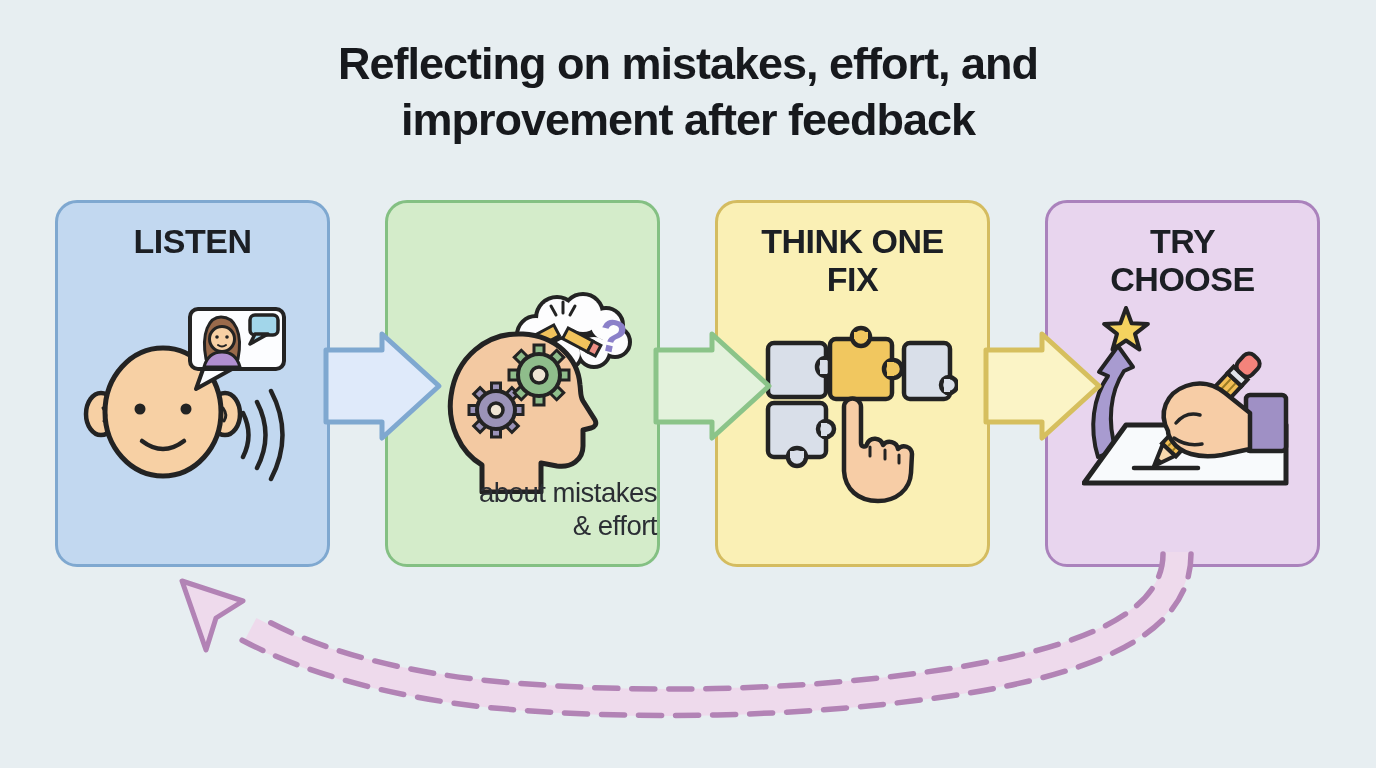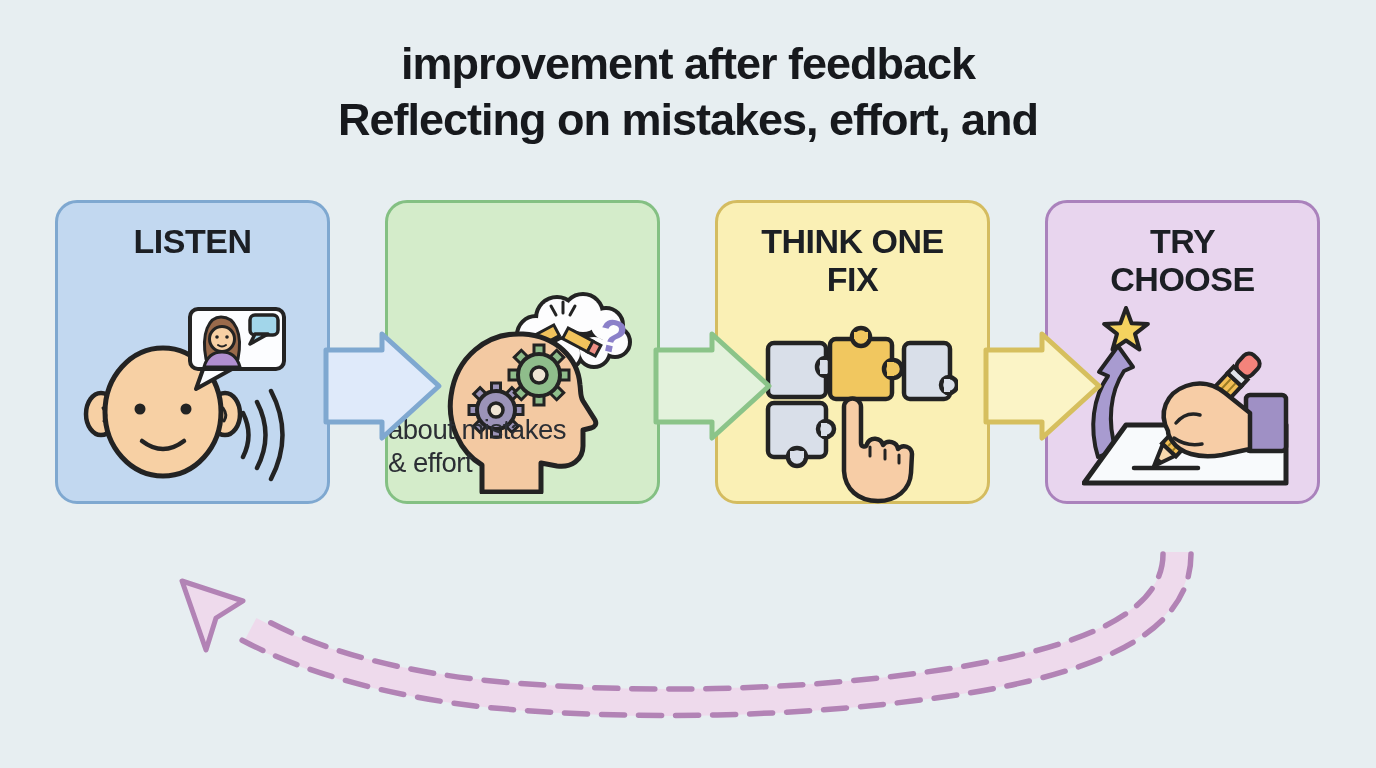--- a/index.html
+++ b/index.html
@@ -5,47 +5,47 @@
   html,body{margin:0;padding:0;overflow:hidden;}
   .canvas{
     position:relative;width:1376px;height:768px;background:#e7eef1;
     font-family:"Liberation Sans","DejaVu Sans",sans-serif;overflow:hidden;
   }
   .title{
     position:absolute;top:36px;left:0;width:100%;text-align:center;
     font-weight:bold;font-size:45px;line-height:1.24;color:#17191d;letter-spacing:-1px;
   }
   .step-box{
-    position:absolute;top:200px;width:275px;height:304px;box-sizing:border-box;
+    position:absolute;top:200px;width:275px;height:367px;box-sizing:border-box;
     background:var(--fill);border:3.5px solid var(--border);border-radius:22px;
   }
   .step-label{
     margin-top:19px;text-align:center;font-size:34px;font-weight:bold;
     color:#1c1f24;line-height:1.12;padding:0 28px;letter-spacing:-0.5px;
   }
   .step-sublabel{
-    position:absolute;bottom:22px;left:0;width:100%;text-align:left;
+    position:absolute;bottom:22px;left:0;width:100%;text-align:right;
     font-size:27.5px;color:#2b2e34;white-space:pre-line;line-height:1.2;letter-spacing:-0.5px;
   }
   .step-icon{position:absolute;}
   .flow-arrow{position:absolute;top:328px;}
   .flow-arrow polygon{
     fill:var(--arrow-fill);stroke:var(--arrow-border);
     stroke-width:5;stroke-linejoin:round;
   }
   .loop-arrow{position:absolute;left:0;top:0;pointer-events:none;}
 </style>
 </head>
 <body>
 
 <div class="canvas" style="background: rgb(231, 238, 241);">
 
   <div class="title">
+    <div>Reflecting on mistakes, effort, and</div>
     <div>improvement after feedback</div>
-    <div>Reflecting on mistakes, effort, and</div>
   </div>
 
   <div class="step-box" style="left: 55px; --fill: #c2d8f0; --border: #7fa8d0; --arrow-fill: #dfeafa; --arrow-border: #7fa8d0;">
     <div class="step-label">LISTEN</div>
     <svg class="step-icon" style="left:22px;top:98px" width="212" height="192" viewBox="0 0 212 192">
       <g fill="none" stroke="#232323" stroke-width="4.5" stroke-linecap="round">
         <path d="M 163 112 q 11 22 0 44"></path>
         <path d="M 177 101 q 17 33 0 66"></path>
         <path d="M 191 90 q 23 44 0 88"></path>
       </g>

